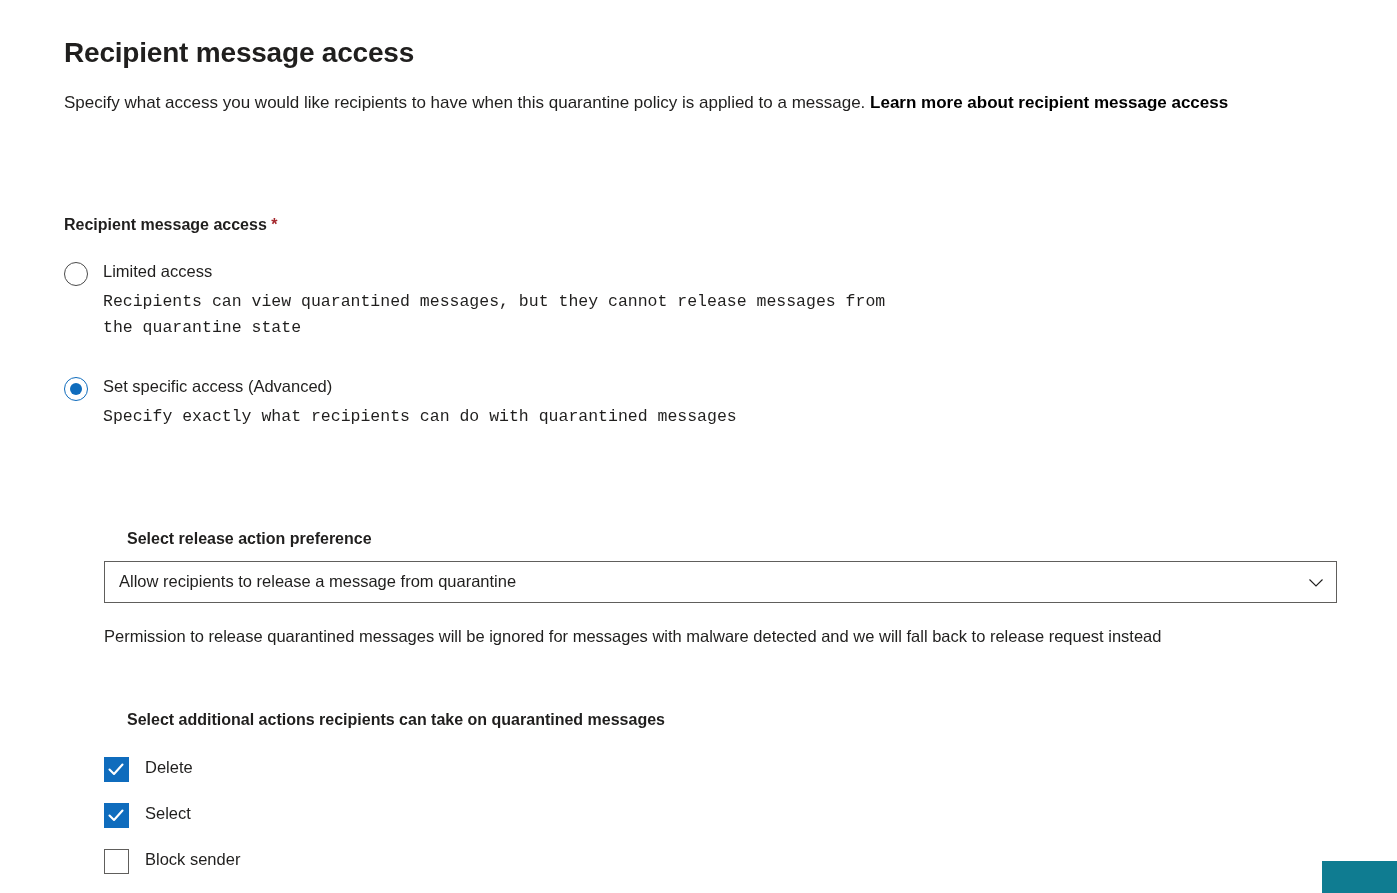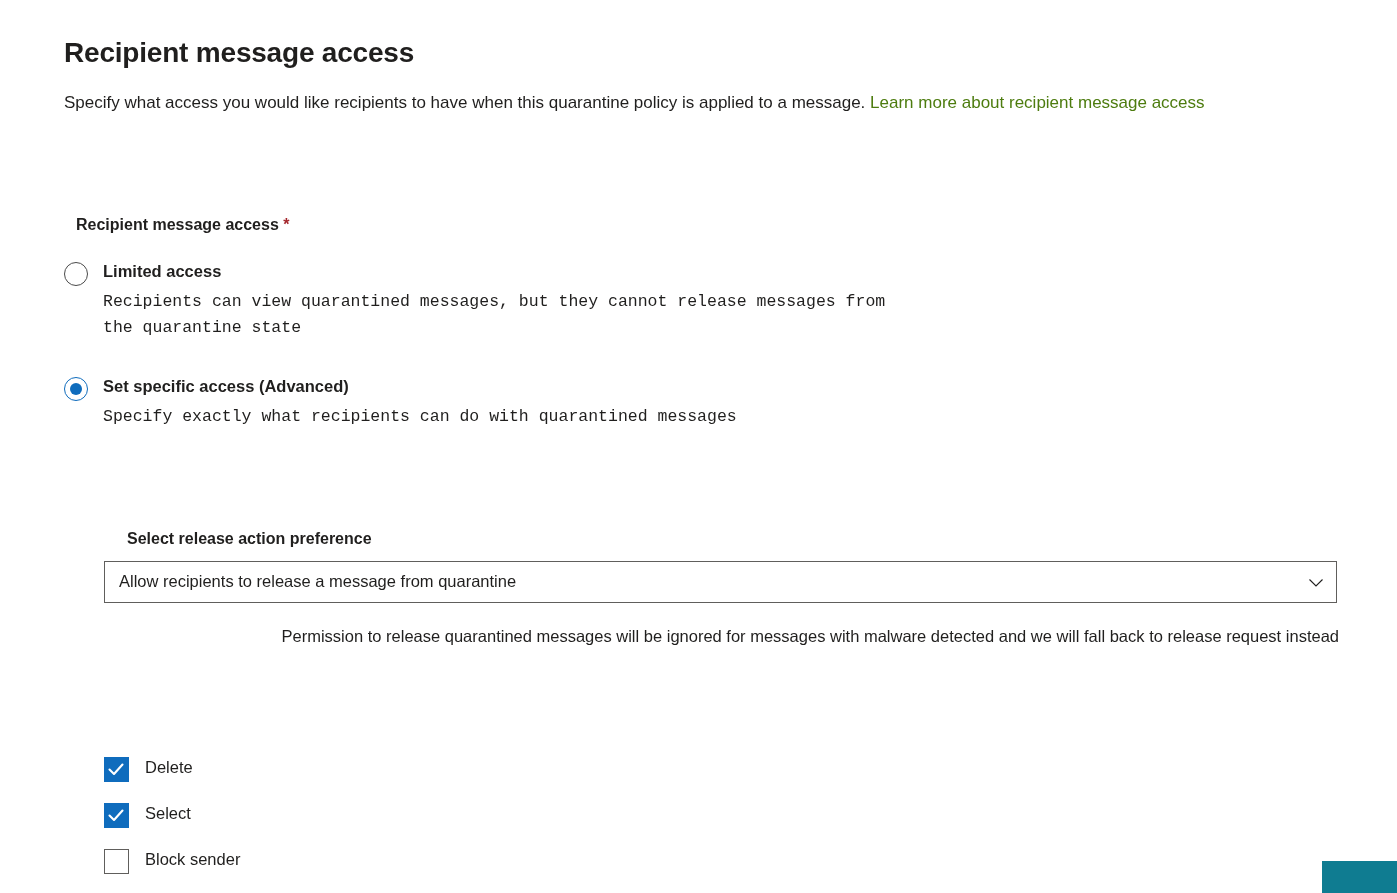--- a/index.html
+++ b/index.html
@@ -34,37 +34,38 @@
   .intro {
     position: absolute;
     left: 64px;
     top: 88px;
     width: 1278px;
     font-size: 17px;
     line-height: 29px;
     color: #201f1e;
   }
   .link {
-    color: #4d7c0f;
+    color: #000000;
     text-decoration: none;
     cursor: pointer;
+    font-weight: bold;
   }
 
   .field-label {
     position: absolute;
     font-size: 16px;
     font-weight: bold;
     color: #201f1e;
   }
   .req {
     color: #a4262c;
     font-weight: bold;
   }
 
-  #rma-label { left: 64px; top: 216px; margin-left: 12px; }
+  #rma-label { left: 64px; top: 216px; }
 
   
   .radio-row {
     position: absolute;
     left: 64px;
   }
   .radio-outer {
     position: absolute;
     left: 0;
     top: 0;
@@ -88,21 +89,21 @@
     margin-left: -6px;
     margin-top: -6px;
     border-radius: 50%;
     background: #0f6cbd;
   }
   .radio-title {
     position: absolute;
     left: 39px;
     top: 0px;
     font-size: 16.5px;
-    font-weight: bold;
+    font-weight: normal;
     color: #201f1e;
     white-space: nowrap;
   }
   .radio-desc {
     position: absolute;
     left: 39px;
     top: 27px;
     font-size: 16.5px;
     line-height: 26px;
     color: #201f1e;
@@ -151,21 +152,20 @@
   }
 
   .helper {
     position: absolute;
     left: 104px;
     top: 622px;
     width: 1235px;
     font-size: 16.5px;
     line-height: 28px;
     color: #201f1e;
-    text-align: right;
   }
 
   #actions-label { top: 711px; }
 
   .cb-row {
     position: absolute;
     left: 104px;
     height: 24px;
   }
   .cb {
@@ -243,20 +243,21 @@
     <span class="select-value">Allow recipients to release a message from quarantine</span>
     <span class="select-chev">
       <svg width="16" height="16" viewBox="0 0 16 16" aria-hidden="true">
         <path d="M1.5 4.5 L8 11 L14.5 4.5" fill="none" stroke="#201f1e" stroke-width="1.1"></path>
       </svg>
     </span>
   </div>
 
   <div class="helper">Permission to release quarantined messages will be ignored for messages with malware detected and we will fall back to release request instead</div>
 
+  <div class="sub-label" id="actions-label">Select additional actions recipients can take on quarantined messages</div>
 
   <div class="cb-row" id="cb-delete">
     <span class="cb checked">
       <svg width="22" height="22" viewBox="0 0 22 22" aria-hidden="true">
         <path d="M4.5 11.5 L9 16 L17.5 6.5" fill="none" stroke="#ffffff" stroke-width="2.1" stroke-linecap="round" stroke-linejoin="round"></path>
       </svg>
     </span>
     <span class="cb-label">Delete</span>
   </div>
 

